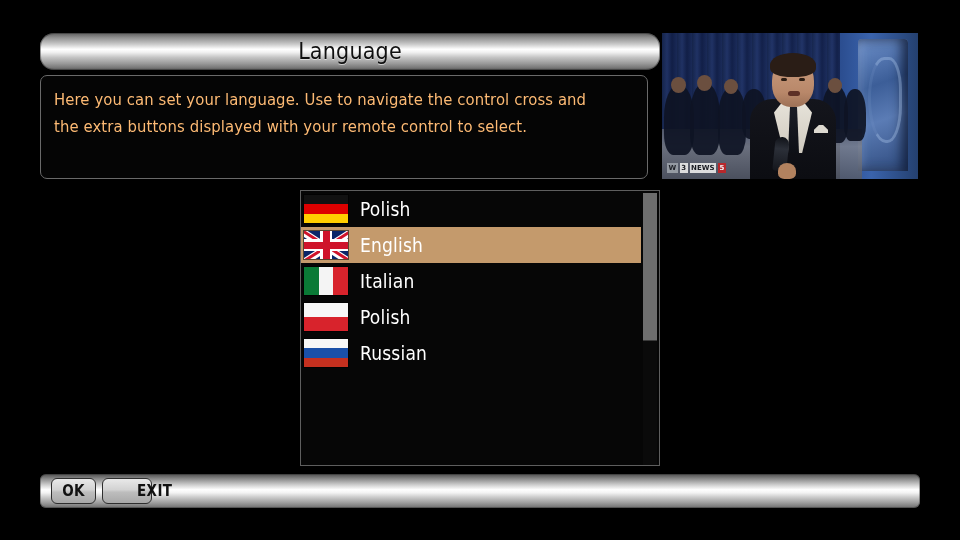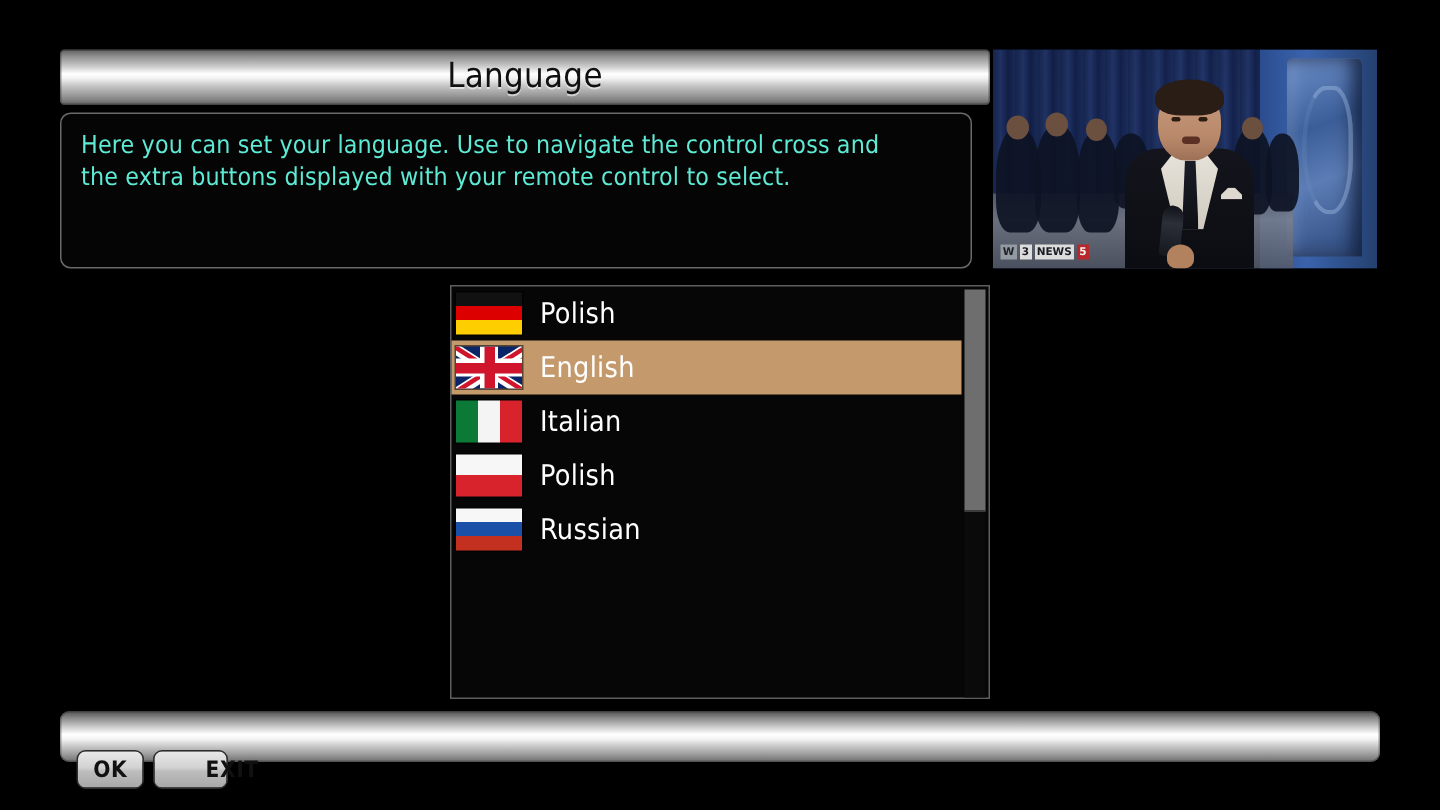--- a/index.html
+++ b/index.html
@@ -23,21 +23,21 @@
     overflow: hidden;
   }
 
   
   .titlebar {
     position: absolute;
     left: 40px;
     top: 33px;
     width: 620px;
     height: 37px;
-    border-radius: 3px;
+    border-radius: 14px;
     background: linear-gradient(to bottom,
         #5d5d5d 0%,
         #8e8e8e 12%,
         #c9c9c9 30%,
         #ffffff 44%,
         #f2f2f2 52%,
         #c4c4c4 66%,
         #9b9b9b 82%,
         #7a7a7a 93%,
         #5a5a5a 100%);
@@ -63,23 +63,23 @@
     top: 75px;
     width: 608px;
     height: 104px;
     box-sizing: border-box;
     background: #050505;
     border: 1px solid #6a6a6a;
     border-radius: 7px;
     padding: 10px 13px 0 13px;
   }
   .desc-text {
-    color: #5eead4;
+    color: #fdba74;
     font-size: 16.5px;
-    line-height: 21px;
+    line-height: 27px;
     font-family: "DejaVu Sans Condensed", "Liberation Sans Narrow", "Liberation Sans", sans-serif;
     letter-spacing: 0.1px;
     white-space: pre-line;
   }
 
   
   .videobox {
     position: absolute;
     left: 662px;
     top: 33px;
@@ -328,21 +328,20 @@
     border-radius: 6px;
     border: 1px solid #2e2e2e;
     background: linear-gradient(to bottom, #e9e9e9 0%, #d2d2d2 45%, #bdbdbd 55%, #a8a8a8 100%);
     color: #111;
     font-size: 15px;
     line-height: 24px;
     text-align: center;
     font-family: "DejaVu Sans Condensed", "Liberation Sans Narrow", "Liberation Sans", sans-serif;
     font-weight: bold;
     letter-spacing: 0.4px;
-    margin-top: 22px;
   }
   .btn-ok { left: 11px; width: 45px; }
   .btn-exit { left: 62px; width: 50px; padding-left: 34px; }
 </style>
 </head>
 <body>
 
 <div id="screen">
 
   <div class="titlebar">

